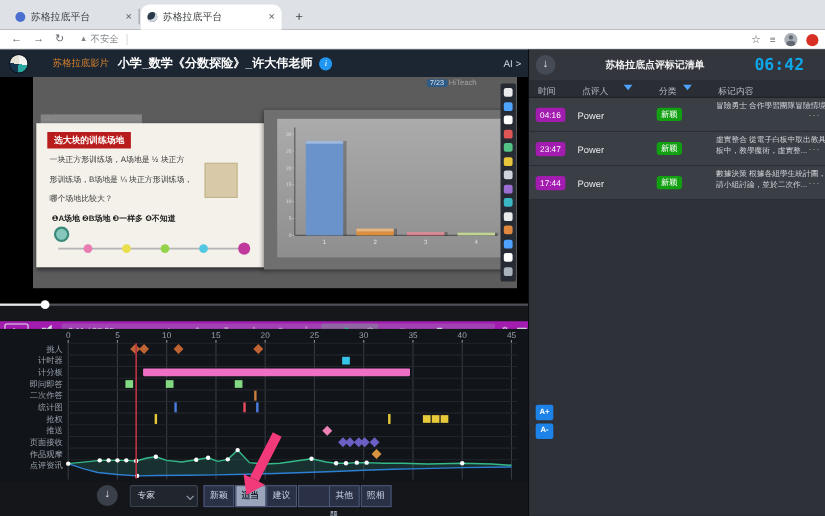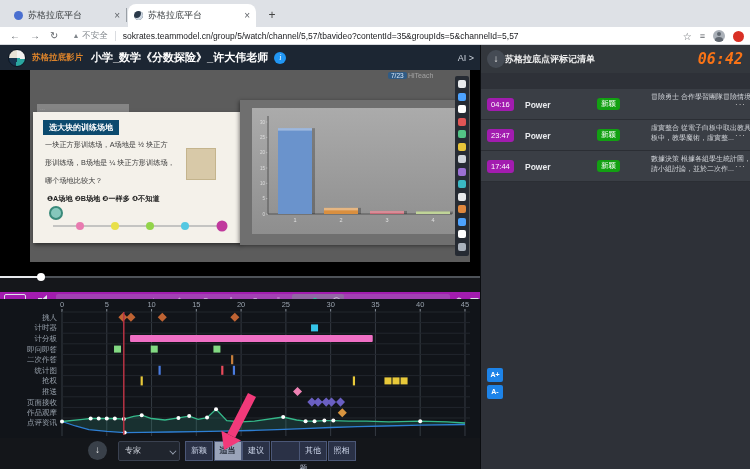--- a/index.html
+++ b/index.html
@@ -30,33 +30,33 @@
   .star { color:#5f6368; font-size:10px; }
   .menuico { color:#5f6368; font-size:9px; }
   .avatar { width:12px; height:12px; border-radius:50%; background:#aab0b8; position:relative; overflow:hidden; }
   .avatar i { position:absolute; left:4px; top:2px; width:4px; height:4px; border-radius:50%; background:#616871; }
   .avatar b { position:absolute; left:2px; top:7px; width:8px; height:6px; border-radius:50% 50% 0 0; background:#616871; }
   .reddot { width:11px; height:11px; border-radius:50%; background:#d93025; }
 
   
   .vheader { left:0; top:45px; width:480px; height:25px; background:#1c2633; display:flex; align-items:center; }
   .vlogo { width:18px; height:18px; border-radius:50%; margin-left:8px; background:conic-gradient(#f2f2f0 0 28%, #2aa6a0 28% 52%, #17344f 52% 76%, #e7e2d6 76%); border:1px solid #0c1622; }
-  .brand { color:#d9822b; font-size:8.5px; font-weight:bold; margin-left:6px; }
+  .brand { color:#d9822b; font-size:8.5px; font-weight:normal; margin-left:22px; }
   .vtitle { color:#fff; font-size:11px; font-weight:bold; margin-left:8px; }
   .infodot { width:12px; height:12px; border-radius:50%; background:#2196f3; color:#fff; font-size:8px; font-style:italic; text-align:center; line-height:12px; margin-left:6px; font-family:"Liberation Serif",serif; }
   .ailabel { position:absolute; right:6px; color:#cfd6e0; font-size:9px; }
 
   
   .vbody { left:0; top:70px; width:480px; height:206px; background:#000; }
   .stage { position:absolute; left:30px; top:0; width:440px; height:192px; background:#5c5c5c; }
   .slidetab { position:absolute; left:7px; top:34px; width:92px; height:9px; background:#858585; color:#b9b9b9; font-size:5px; line-height:9px; padding-left:3px; overflow:hidden; }
   .pagebadge { position:absolute; left:358px; top:2px; background:rgba(40,90,140,.85); color:#d9e8f8; font-size:6.5px; padding:0 3px; border-radius:2px; }
   .watermark { position:absolute; left:378px; top:2px; color:rgba(255,255,255,.42); font-size:7px; }
   .slide { position:absolute; left:3px; top:42px; width:207px; height:131px; background:#f4f1ea; box-shadow:1px 2px 4px rgba(0,0,0,.5); }
-  .schip { position:absolute; left:10px; top:8px; background:#0c4a6e; color:#fff; font-size:8px; font-weight:bold; padding:2px 6px; }
+  .schip { position:absolute; left:10px; top:8px; background:#b91c1c; color:#fff; font-size:8px; font-weight:bold; padding:2px 6px; }
   .sline { position:absolute; left:12px; color:#3a3a3a; font-size:7.2px; white-space:nowrap; }
   .sopts { position:absolute; left:14px; top:82px; color:#222; font-size:7.2px; font-weight:bold; }
   .beige { position:absolute; left:153px; top:36px; width:30px; height:32px; background:#d8c9a8; border:1px solid #c4b48d; }
   .mascot { position:absolute; left:16px; top:94px; width:14px; height:14px; border-radius:50%; background:#86c7bc; border:2px solid #3a8a7a; }
   .chartwin { position:absolute; left:210px; top:30px; width:228px; height:145px; background:#6f6f6f; box-shadow:-1px 1px 4px rgba(0,0,0,.45); }
   .plot { position:absolute; left:12px; top:8px; width:204px; height:126px; background:linear-gradient(#ababab,#8e8e8e); }
   .vtoolbar { position:absolute; left:425px; top:6px; width:14px; height:180px; background:#262b33; border-radius:2px; display:flex; flex-direction:column; align-items:center; padding-top:4px; gap:4.5px; }
   .vtbdot { width:8px; height:8px; border-radius:2px; }
 
   
@@ -85,31 +85,31 @@
   .circbtn { position:absolute; width:19px; height:19px; border-radius:50%; background:#394049; color:#e8e8e8; font-size:10px; text-align:center; line-height:18px; }
   .dd { position:absolute; top:3px; height:20px; background:#20252e; border:1px solid #3a4150; border-radius:2px; color:#d7dce5; font-size:8px; line-height:18px; padding:0 6px; }
   .caret { position:absolute; right:5px; top:8px; width:5px; height:5px; border-right:1.5px solid #9aa4b4; border-bottom:1.5px solid #9aa4b4; transform:rotate(45deg) translateY(-2px); }
   .tagbtn { position:absolute; top:3px; width:28px; height:20px; background:#2a3146; border:1px solid #4b5777; color:#cdd6ea; font-size:8px; text-align:center; line-height:18px; }
   .tagbtn.active { background:#9aa4ba; color:#1d2430; font-weight:bold; }
 
   
   .rpanel { left:480px; top:45px; width:270px; height:424px; background:#2e3138; border-left:1px solid #0b0d10; }
   .rheader { position:absolute; left:0; top:0; width:270px; height:28px; background:#33373d; display:flex; align-items:center; }
   .rhc { margin-left:6px; width:18px; height:18px; border-radius:50%; background:#454b54; color:#e8e8e8; font-size:10px; text-align:center; line-height:17px; }
-  .rhtxt { flex:1; text-align:left; }
+  .rhtxt { flex:1; text-align:center; }
   .rtitle { color:#f0f0f0; font-size:9px; font-weight:bold; }
   .rsub { color:#c8ccd2; font-size:7.5px; margin-top:1px; }
-  .rtimer { color:#f97316; font-size:15px; font-weight:bold; font-family:"DejaVu Sans Mono",monospace; margin-right:8px;font-style:italic; }
+  .rtimer { color:#0ea5e9; font-size:15px; font-weight:bold; font-family:"DejaVu Sans Mono",monospace; margin-right:20px; }
   .rthead { position:absolute; left:0; top:28px; width:270px; height:16px; background:#2a2d33; color:#b8bdc6; font-size:8px; border-bottom:1px solid #1e2126; }
   .rthead span { position:absolute; top:4px; }
   .funnel { position:absolute; top:6px; width:0; height:0; border-left:4px solid transparent; border-right:4px solid transparent; border-top:5px solid #4da3ff; }
   .rrows { position:absolute; left:0; top:44px; width:270px; }
   .rrow { position:relative; height:31px; background:#3a3e45; border-bottom:1px solid #2b2e34; }
   .rtime { position:absolute; left:6px; top:9px; background:#a21caf; color:#fff; font-size:7.5px; border-radius:3px; padding:2px 4px; }
-  .rrev { position:absolute; left:44px; top:11px; color:#e8eaed; font-size:8.5px; font-weight:bold; }
+  .rrev { position:absolute; left:44px; top:11px; color:#e8eaed; font-size:8.5px; font-weight:normal; }
   .rcat { position:absolute; left:116px; top:9px; background:#12a012; color:#fff; font-size:7.5px; border-radius:3px; padding:1px 4px; }
   .rtxt { position:absolute; left:170px; top:3px; width:130px; color:#d0d3d8; font-size:7px; line-height:1.45; overflow:hidden; height:26px; }
   .rmore { position:absolute; right:5px; top:11px; color:#c8c8c8; font-size:8px; letter-spacing:1px; }
   .commentA { position:absolute; left:6px; top:323px; width:16px; height:14px; background:#1d83e8; border-radius:2px; color:#fff; font-size:7px; font-weight:bold; text-align:center; line-height:14px; }
   .commentB { position:absolute; left:6px; top:340px; width:16px; height:14px; background:#1d83e8; border-radius:2px; color:#fff; font-size:7px; font-weight:bold; text-align:center; line-height:14px; }
   .commenttxt { position:absolute; left:26px; top:318px; width:238px; color:#f2f3f5; font-size:13px; font-weight:bold; line-height:1.55; }
 </style>
 </head>
 <body>
 
@@ -132,21 +132,20 @@
 
   <div class="abs addrbar">
     <span class="navico">←</span>
     <span class="navico">→</span>
     <span class="navico">↻</span>
     <span class="sec">
         <span class="warn">▲</span>
         <span>不安全</span>
       </span>
     <span class="urldiv"></span>
-    <span class="url">sokrates.teammodel.cn/group/5/watch/channel/5,57/tbavideo?contentId=35&amp;groupIds=5&amp;channelId=5,57</span>
     <span class="addr-right">
       <span class="star">☆</span>
       <span class="menuico">≡</span>
       <span class="avatar">
           <i></i>
           <b></b>
         </span>
       <span class="reddot"></span>
     </span>
   </div>
@@ -376,20 +375,28 @@
   </div>
 
   <div class="abs rpanel">
     <div class="rheader">
       <span class="rhc">↓</span>
       <span class="rhtxt">
         <div class="rtitle">苏格拉底点评标记清单</div>
       </span>
       <span class="rtimer">06:42</span>
     </div>
+    <div class="rthead">
+      <span style="left:8px">时间</span>
+      <span style="left:48px">点评人</span>
+      <span class="funnel" style="left:86px"></span>
+      <span style="left:118px">分类</span>
+      <span class="funnel" style="left:140px"></span>
+      <span style="left:172px">标记内容</span>
+    </div>
     <div class="rrows" id="rrows">
         <div class="rrow">
           <span class="rtime">04:16</span>
           <span class="rrev">Power</span>
           <span class="rcat">新颖</span>
           <span class="rtxt">冒險勇士 合作學習團隊冒險情境化設計。</span>
           <span class="rmore">···</span>
         </div>
         <div class="rrow">
           <span class="rtime">23:47</span>

